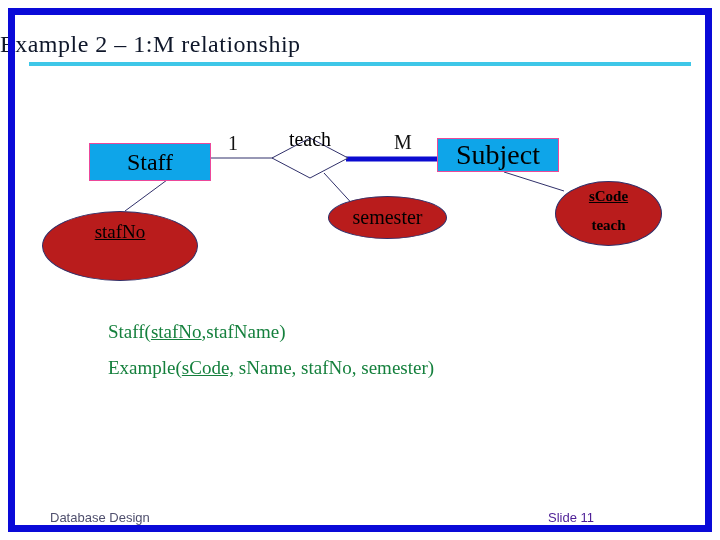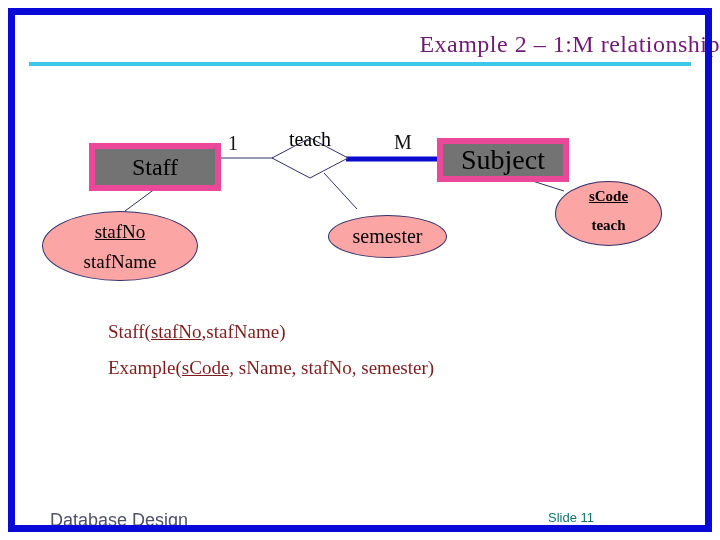--- a/index.html
+++ b/index.html
@@ -1,56 +1,56 @@
 <!DOCTYPE html>
 <html><head>
 <meta charset="utf-8">
 <style>
   html,body{margin:0;padding:0;background:#fff;}
   .canvas{position:relative;width:720px;height:540px;background:#ffffff;overflow:hidden;
           font-family:"Liberation Serif", serif;color:#000;}
   .slide-border{position:absolute;left:8px;top:8px;right:8px;bottom:8px;
                 border:7px solid #0a0ad8;pointer-events:none;}
-  .title{position:absolute;left:0;top:31px;width:100%;text-align:right;
-         font-size:24px;color:#701a75;letter-spacing:0.5px;}
+  .title{position:absolute;left:0;top:31px;width:100%;text-align:left;
+         font-size:24px;color:#0f172a;letter-spacing:0.5px;}
   .title-rule{position:absolute;left:29px;top:62px;width:662px;height:4px;background:#3ec7e8;}
 
   svg.connectors{position:absolute;left:0;top:0;width:720px;height:540px;pointer-events:none;}
 
-  .entity{position:absolute;background:#737373;border:6px solid #ec4899;
+  .entity{position:absolute;background:#0ea5e9;border:1px solid #ec4899;
           display:flex;align-items:center;justify-content:center;}
   .entity-staff{left:89px;top:143px;width:120px;height:36px;font-size:24px;}
   .entity-subject{left:437px;top:138px;width:120px;height:32px;font-size:28px;}
 
   .card-label{position:absolute;font-size:20px;color:#111;}
   .card-one{left:228px;top:132px;}
   .card-many{left:394px;top:131px;}
 
   .rel-label{position:absolute;left:280px;top:128px;width:60px;text-align:center;font-size:20px;}
 
-  .attr-ellipse{position:absolute;background:#fca5a5;border:1px solid #30306a;border-radius:50%;}
+  .attr-ellipse{position:absolute;background:#b91c1c;border:1px solid #30306a;border-radius:50%;}
   .ellipse-staff{left:42px;top:211px;width:154px;height:68px;}
-  .ellipse-semester{left:328px;top:215px;width:117px;height:41px;
+  .ellipse-semester{left:328px;top:196px;width:117px;height:41px;
                     display:flex;align-items:center;justify-content:center;font-size:20px;}
   .ellipse-subject{left:555px;top:181px;width:105px;height:63px;}
 
   .attr-text{position:absolute;width:100%;text-align:center;}
   .staff-key{top:9px;font-size:19px;text-decoration:underline;}
   .staff-name{top:39px;font-size:19px;}
   .subject-key{top:6px;font-size:15px;font-weight:bold;text-decoration:underline;}
   .subject-name{top:35px;font-size:15px;font-weight:bold;}
 
-  .schema{position:absolute;left:108px;font-size:19px;color:#7f1d1d;}
+  .schema{position:absolute;left:108px;font-size:19px;color:#15803d;}
   .schema-staff{top:321px;}
   .schema-subject{top:357px;}
   .schema .keypart{text-decoration:underline;}
 
-  .footer-left{position:absolute;left:50px;top:510px;font-size:18px;color:#50506e;
+  .footer-left{position:absolute;left:50px;top:510px;font-size:13px;color:#50506e;
                font-family:"Liberation Sans", sans-serif;}
-  .footer-right{position:absolute;left:548px;top:510px;font-size:13px;color:#0f766e;
+  .footer-right{position:absolute;left:548px;top:510px;font-size:13px;color:#4c1d95;
                 font-family:"Liberation Sans", sans-serif;}
 </style>
 </head>
 <body>
 
 <div class="canvas">
 
   <svg class="connectors" viewBox="0 0 720 540">
     <line x1="211" y1="158" x2="275" y2="158" stroke="#30306a" stroke-width="1"></line>
     <line x1="346" y1="159" x2="438" y2="159" stroke="#0b0bd0" stroke-width="5"></line>
@@ -72,21 +72,20 @@
   <span class="rel-label">teach</span>
 
   <span class="card-label card-many">M</span>
 
   <div class="entity entity-subject">
     <span>Subject</span>
   </div>
 
   <div class="attr-ellipse ellipse-staff">
     <div class="attr-text staff-key">stafNo</div>
-    <div class="attr-text staff-name">stafName</div>
   </div>
 
   <div class="attr-ellipse ellipse-semester">
     <span>semester</span>
   </div>
 
   <div class="attr-ellipse ellipse-subject">
     <div class="attr-text subject-key">sCode</div>
     <div class="attr-text subject-name">teach</div>
   </div>

